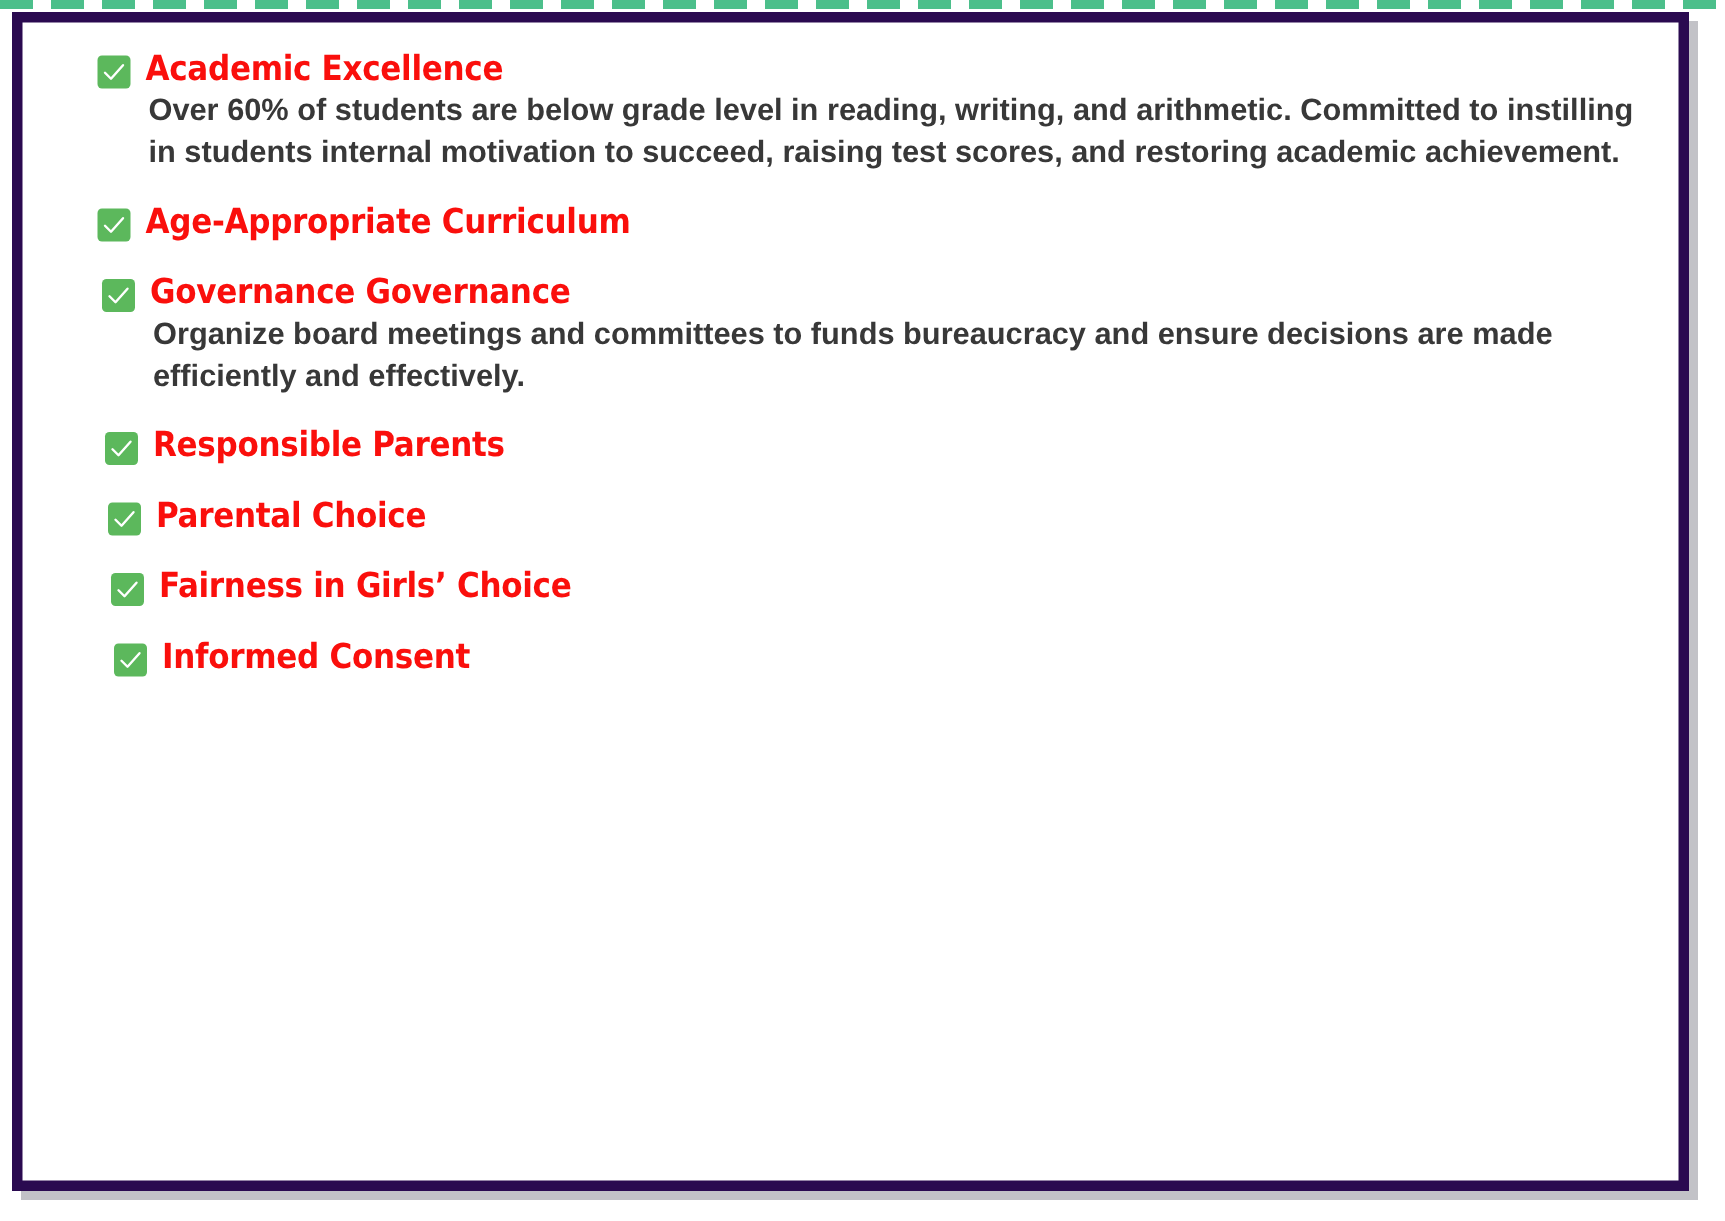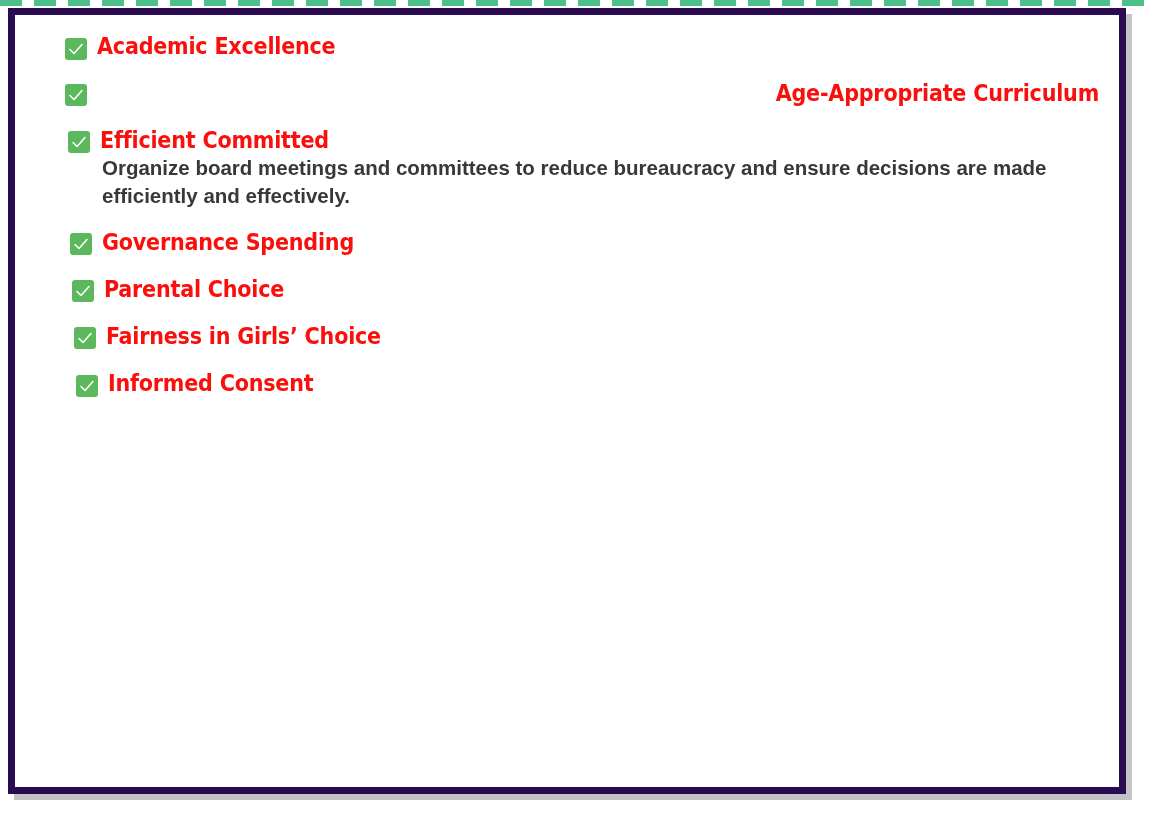--- a/index.html
+++ b/index.html
@@ -47,27 +47,27 @@
     position: relative;
     padding: 18px 20px 10px 50px;
     box-sizing: border-box;
   }
 
   .item {
     display: flex;
     align-items: flex-start;
     margin-bottom: 19px;
   }
-  .item.i0 { margin-left: 0px;  margin-bottom: 20px; align-items: flex-end; }
-  .item.i1 { margin-left: 0px;  margin-bottom: 20px; text-align: right; }
+  .item.i0 { margin-left: 0px;  margin-bottom: 20px; }
+  .item.i1 { margin-left: 0px;  margin-bottom: 20px; }
   .item.i2 { margin-left: 3px;  margin-bottom: 20px; }
   .item.i3 { margin-left: 5px;  margin-bottom: 20px; }
   .item.i4 { margin-left: 7px;  margin-bottom: 20px; }
   .item.i5 { margin-left: 9px;  margin-bottom: 20px; }
-  .item.i6 { margin-left: 11px; margin-bottom: 0px; align-items: center; }
+  .item.i6 { margin-left: 11px; margin-bottom: 0px; }
 
   .check-box {
     flex: 0 0 auto;
     width: 22px;
     height: 22px;
     background: #5cb85c;
     border-radius: 3px;
     margin-top: 4px;
     margin-right: 10px;
     position: relative;
@@ -117,20 +117,21 @@
   <div id="list">
 
     <div class="item i0">
       <span class="check-box">
         <svg viewBox="0 0 16 16">
             <path d="M2 8.5 L6 12.5 L14 3.5" fill="none" stroke="#ffffff" stroke-width="1.6" stroke-linecap="round" stroke-linejoin="round"></path>
           </svg>
       </span>
       <div class="item-body">
         <p class="item-title">Academic Excellence</p>
+        <p class="item-desc">Over 60% of students are below grade level in reading, writing, and arithmetic. Committed to instilling in students internal motivation to succeed, raising test scores, and restoring academic achievement.</p>
       </div>
     </div>
 
     <div class="item i1">
       <span class="check-box">
         <svg viewBox="0 0 16 16">
             <path d="M2 8.5 L6 12.5 L14 3.5" fill="none" stroke="#ffffff" stroke-width="1.6" stroke-linecap="round" stroke-linejoin="round"></path>
           </svg>
       </span>
       <div class="item-body">
@@ -138,33 +139,33 @@
       </div>
     </div>
 
     <div class="item i2">
       <span class="check-box">
         <svg viewBox="0 0 16 16">
             <path d="M2 8.5 L6 12.5 L14 3.5" fill="none" stroke="#ffffff" stroke-width="1.6" stroke-linecap="round" stroke-linejoin="round"></path>
           </svg>
       </span>
       <div class="item-body">
-        <p class="item-title">Efficient Committed</p>
-        <p class="item-desc">Organize board meetings and committees to reduce bureaucracy and ensure decisions are made efficiently and effectively.</p>
+        <p class="item-title">Governance Governance</p>
+        <p class="item-desc">Organize board meetings and committees to funds bureaucracy and ensure decisions are made efficiently and effectively.</p>
       </div>
     </div>
 
     <div class="item i3">
       <span class="check-box">
         <svg viewBox="0 0 16 16">
             <path d="M2 8.5 L6 12.5 L14 3.5" fill="none" stroke="#ffffff" stroke-width="1.6" stroke-linecap="round" stroke-linejoin="round"></path>
           </svg>
       </span>
       <div class="item-body">
-        <p class="item-title">Governance Spending</p>
+        <p class="item-title">Responsible Parents</p>
       </div>
     </div>
 
     <div class="item i4">
       <span class="check-box">
         <svg viewBox="0 0 16 16">
             <path d="M2 8.5 L6 12.5 L14 3.5" fill="none" stroke="#ffffff" stroke-width="1.6" stroke-linecap="round" stroke-linejoin="round"></path>
           </svg>
       </span>
       <div class="item-body">

